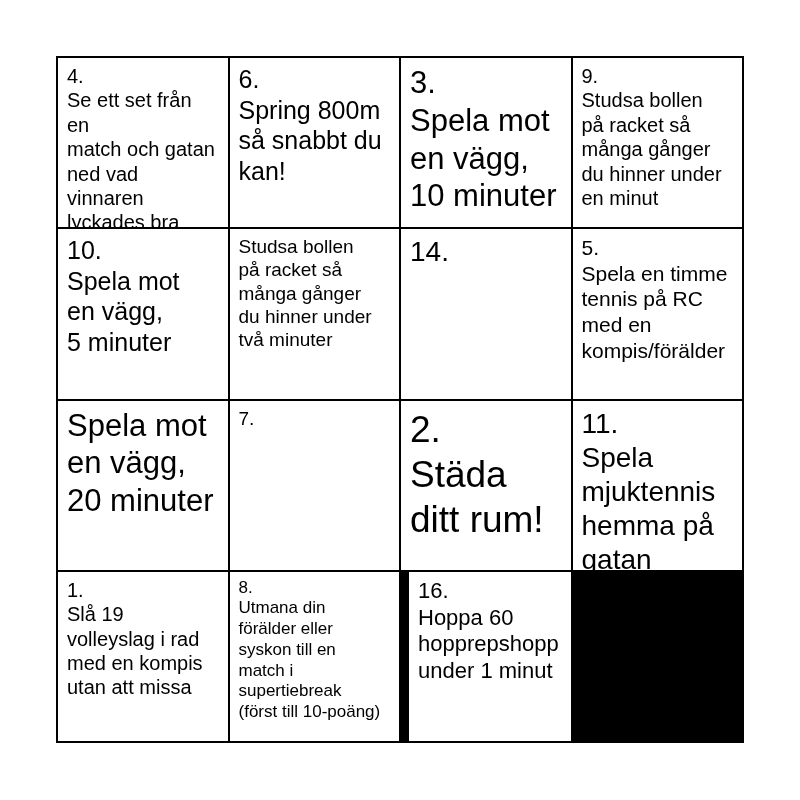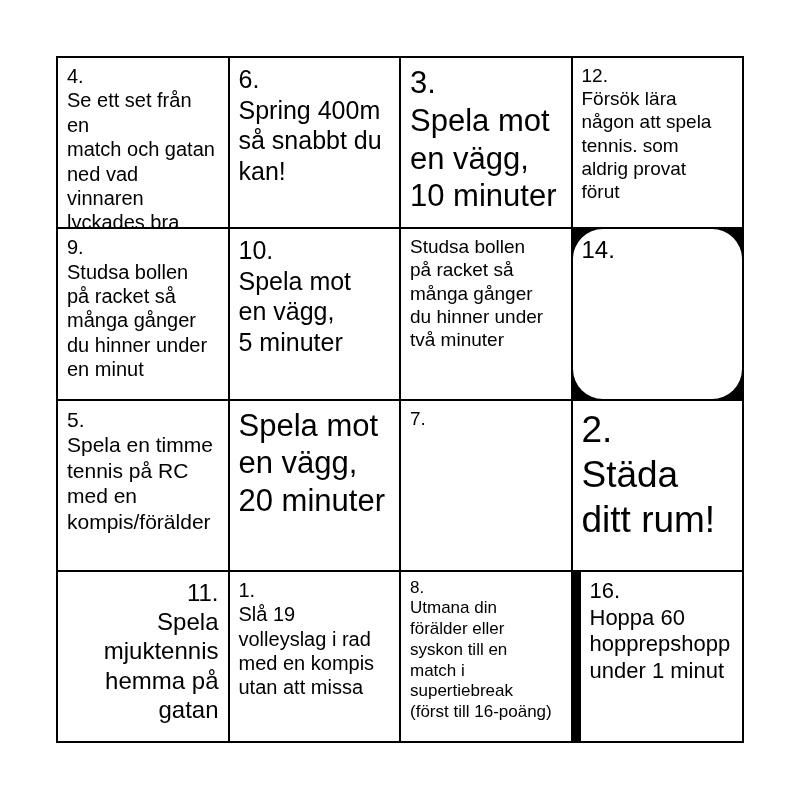--- a/index.html
+++ b/index.html
@@ -36,62 +36,54 @@
     line-height: 1.22;
     text-align: left;
   }
   .cell-number { white-space: pre-line; }
   .cell-task   { white-space: pre-line; }
   
   .fs17 { font-size: 17px; }
   .fs19 { font-size: 19px; }
   .fs20 { font-size: 20px; }
   .fs21 { font-size: 21px; }
-  .fs22 { font-size: 24px; border-radius: 30px; }
+  .fs22 { font-size: 28px; }
   .fs23 { font-size: 22px; margin-left: 8px; }
-  .fs24 { font-size: 24px; text-align: right; }
+  .fs24 { font-size: 28px; }
   .fs25 { font-size: 25px; }
   .fs31 { font-size: 31px; }
   .fs37 { font-size: 37px; }
 </style>
 </head>
 <body>
 
 <div class="bingo-card">
 
   <div class="cell fs20">
     <div class="cell-number">4.</div>
     <div class="cell-task">Se ett set från en
 match och gatan
 ned vad vinnaren
 lyckades bra med</div>
   </div>
 
   <div class="cell fs25">
     <div class="cell-number">6.</div>
-    <div class="cell-task">Spring 400m
+    <div class="cell-task">Spring 800m
 så snabbt du
 kan!</div>
   </div>
 
   <div class="cell fs31">
     <div class="cell-number">3.</div>
     <div class="cell-task">Spela mot
 en vägg,
 10 minuter</div>
   </div>
 
-  <div class="cell fs19">
-    <div class="cell-number">12.</div>
-    <div class="cell-task">Försök lära
-någon att spela
-tennis. som
-aldrig provat
-förut</div>
-  </div>
 
   <div class="cell fs20">
     <div class="cell-number">9.</div>
     <div class="cell-task">Studsa bollen
 på racket så
 många gånger
 du hinner under
 en minut</div>
   </div>
 
@@ -154,21 +146,21 @@
 utan att missa</div>
   </div>
 
   <div class="cell fs17">
     <div class="cell-number">8.</div>
     <div class="cell-task">Utmana din
 förälder eller
 syskon till en
 match i
 supertiebreak
-(först till 16-poäng)</div>
+(först till 10-poäng)</div>
   </div>
 
   <div class="cell fs23">
     <div class="cell-number">16.</div>
     <div class="cell-task">Hoppa 60
 hopprepshopp
 under 1 minut</div>
   </div>
 
 </div>

